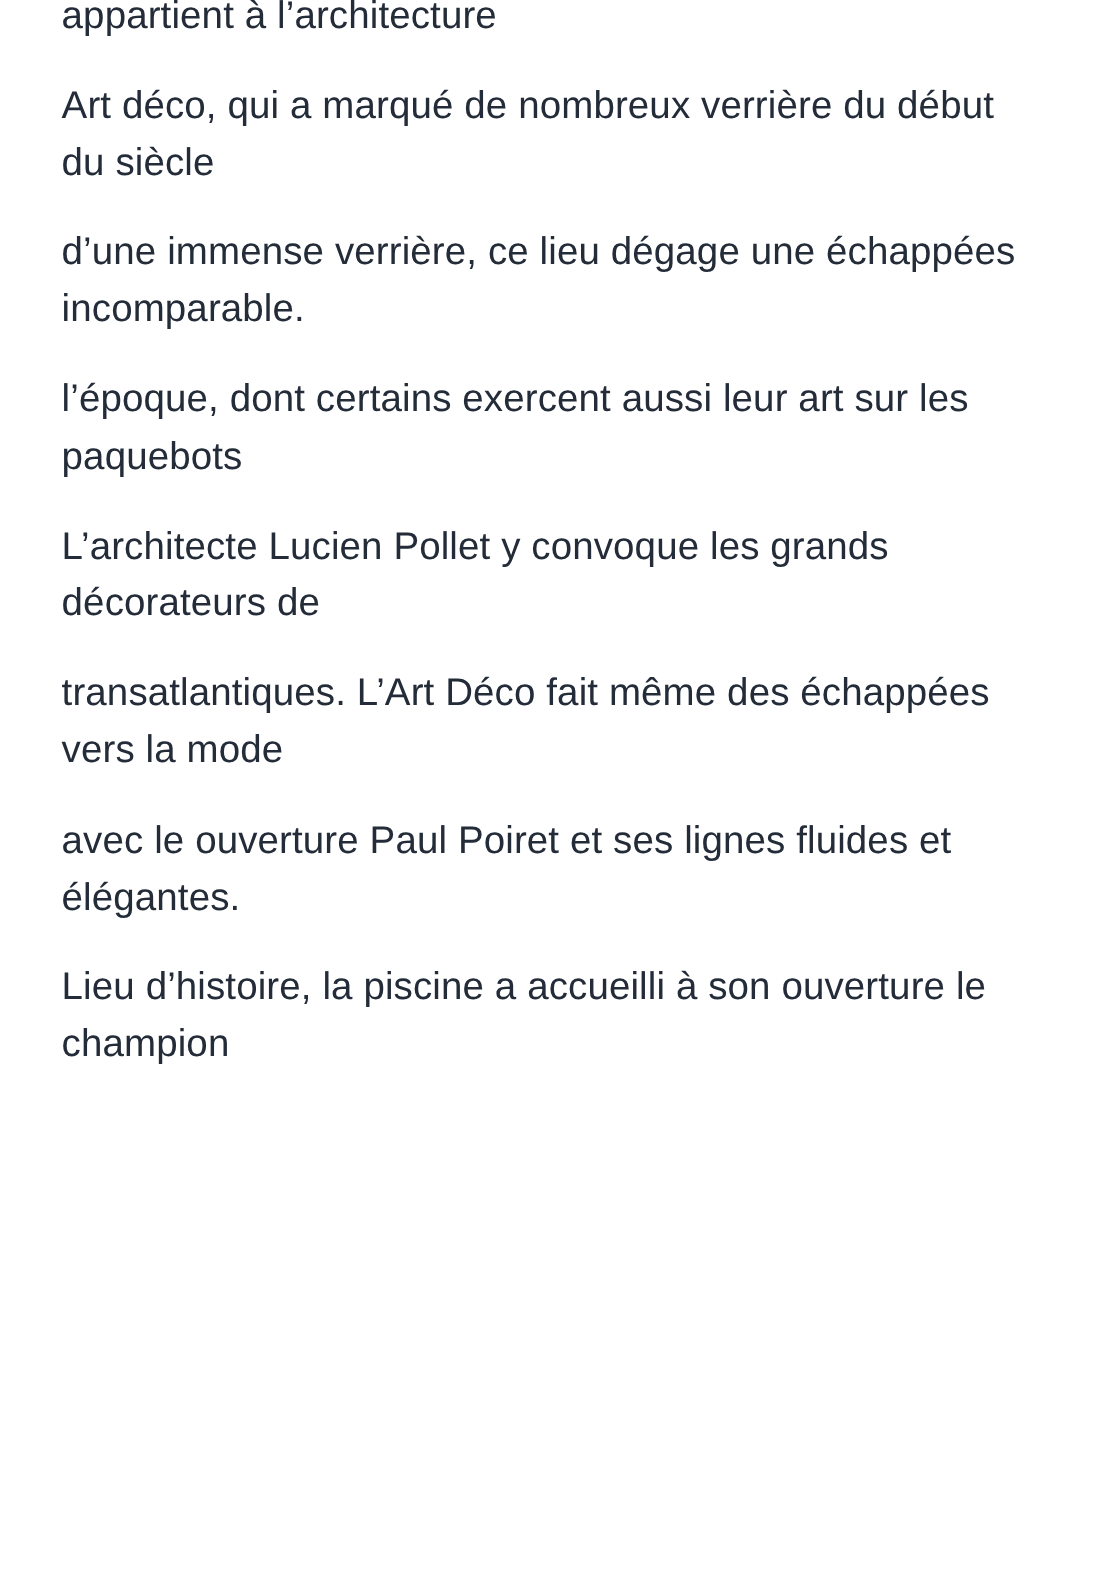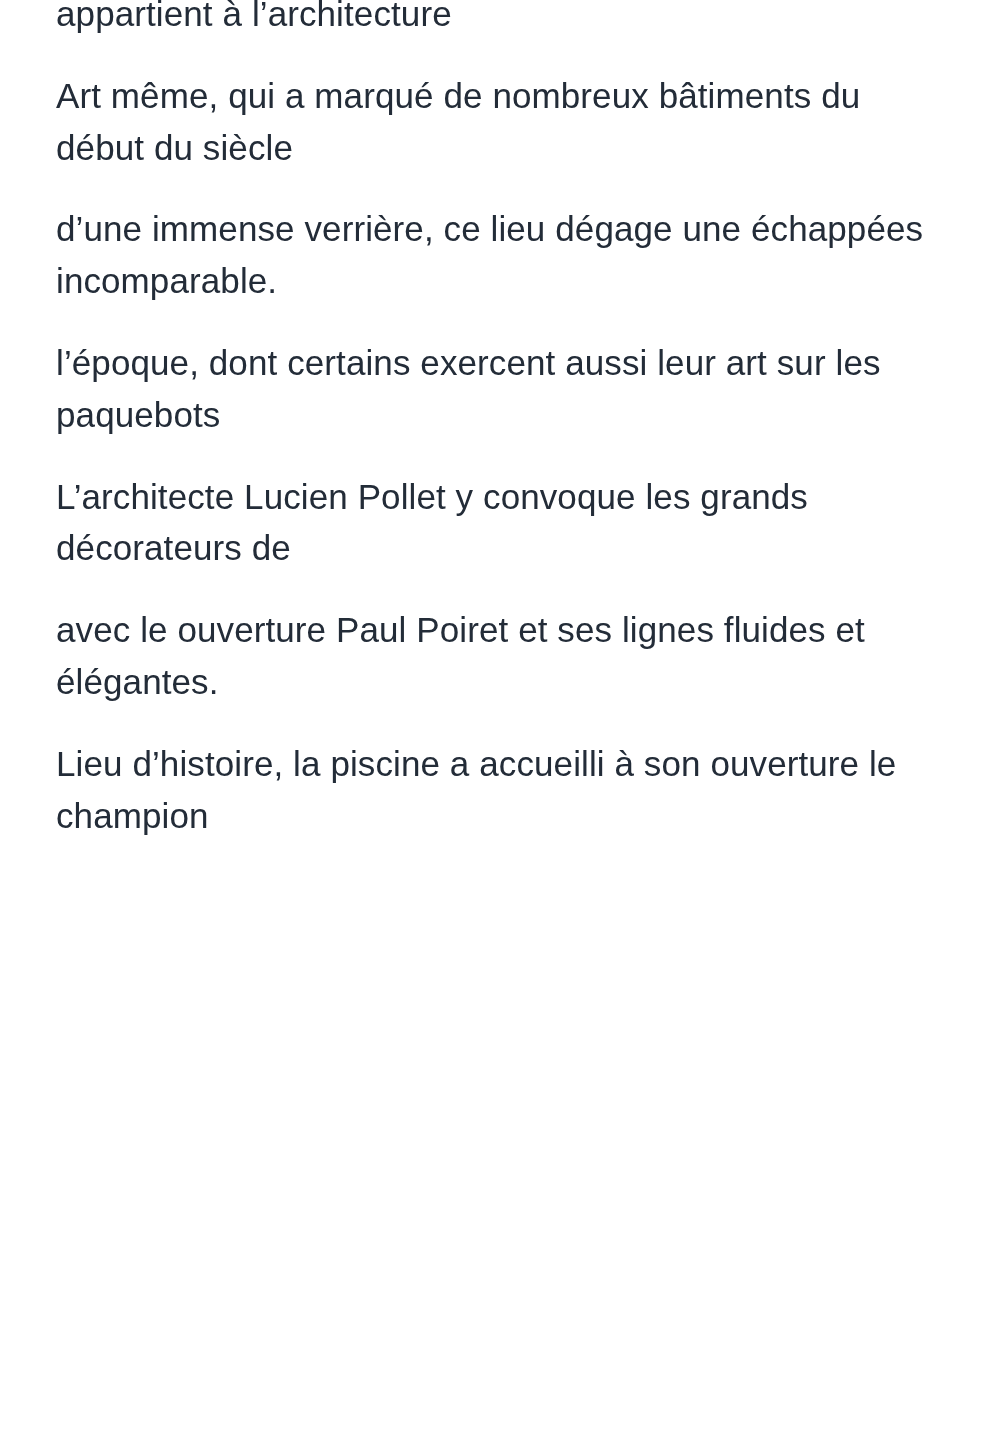--- a/index.html
+++ b/index.html
@@ -41,20 +41,21 @@
   .para:last-child {
     margin-bottom: 12px;
   }
 </style>
 </head>
 <body>
 
 <div class="page">
   <div class="article-body">
     <p class="para">appartient à l’architecture</p>
-    <p class="para">Art même, qui a marqué de nombreux bâtiments du début du siècle</p>
+    <p class="para">Art déco, qui a marqué de nombreux verrière du début du siècle</p>
     <p class="para">d’une immense verrière, ce lieu dégage une échappées incomparable.</p>
     <p class="para">l’époque, dont certains exercent aussi leur art sur les paquebots</p>
     <p class="para">L’architecte Lucien Pollet y convoque les grands décorateurs de</p>
+    <p class="para">transatlantiques. L’Art Déco fait même des échappées vers la mode</p>
     <p class="para">avec le ouverture Paul Poiret et ses lignes fluides et élégantes.</p>
     <p class="para">Lieu d’histoire, la piscine a accueilli à son ouverture le champion</p>
   </div>
 </div>
 
 </body></html>

